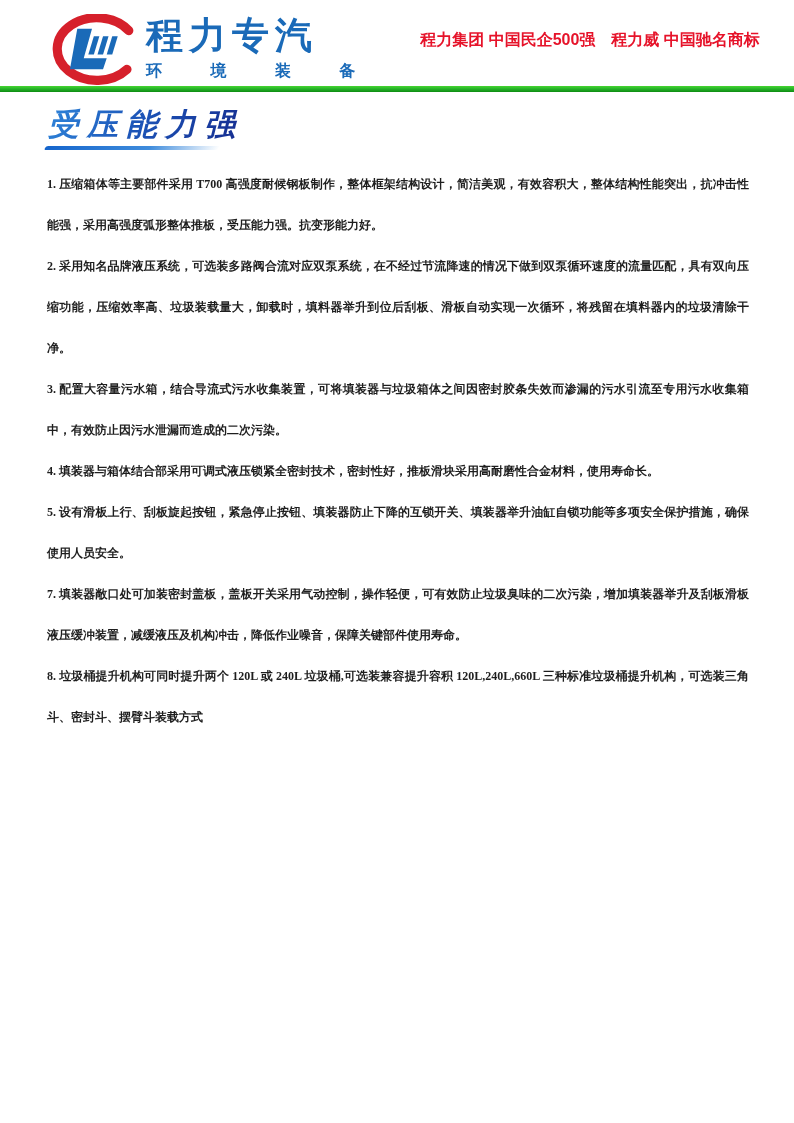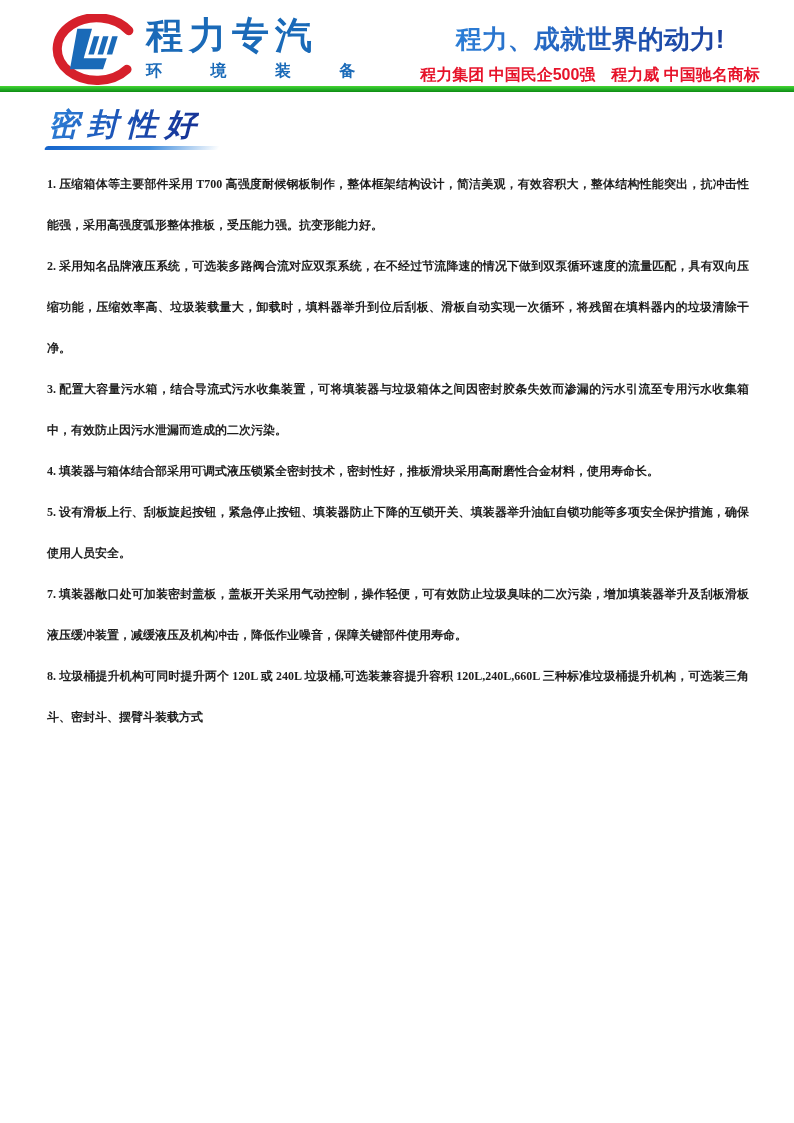--- a/index.html
+++ b/index.html
@@ -104,28 +104,27 @@
         <path d="M 52 24 L 58 24 L 52 44 L 46 44 Z" fill="#1a6ab8"></path>
         <path d="M 62 24 L 68 24 L 62 44 L 56 44 Z" fill="#1a6ab8"></path>
         <path d="M 72 24 L 78 24 L 72 44 L 66 44 Z" fill="#1a6ab8"></path>
       </svg>
       <div class="logo-text">
         <div class="brand-name">程力专汽</div>
         <div class="brand-sub">环 境 装 备</div>
       </div>
     </div>
     <div class="header-right">
-      <div class="tagline">程力、成就世界的动力!</div>
       <div class="credentials">程力集团 中国民企500强　程力威 中国驰名商标</div>
     </div>
   </header>
 
   <div class="green-divider"></div>
 
-  <h1 class="page-title">密封性好</h1>
+  <h1 class="page-title">受压能力强</h1>
   <div class="title-underline"></div>
 
   <main class="feature-list">
     <p>1. 压缩箱体等主要部件采用 T700 高强度耐候钢板制作，整体框架结构设计，简洁美观，有效容积大，整体结构性能突出，抗冲击性能强，采用高强度弧形整体推板，受压能力强。抗变形能力好。</p>
     <p>2. 采用知名品牌液压系统，可选装多路阀合流对应双泵系统，在不经过节流降速的情况下做到双泵循环速度的流量匹配，具有双向压缩功能，压缩效率高、垃圾装载量大，卸载时，填料器举升到位后刮板、滑板自动实现一次循环，将残留在填料器内的垃圾清除干净。</p>
     <p>3. 配置大容量污水箱，结合导流式污水收集装置，可将填装器与垃圾箱体之间因密封胶条失效而渗漏的污水引流至专用污水收集箱中，有效防止因污水泄漏而造成的二次污染。</p>
     <p>4. 填装器与箱体结合部采用可调式液压锁紧全密封技术，密封性好，推板滑块采用高耐磨性合金材料，使用寿命长。</p>
     <p>5. 设有滑板上行、刮板旋起按钮，紧急停止按钮、填装器防止下降的互锁开关、填装器举升油缸自锁功能等多项安全保护措施，确保使用人员安全。</p>
     <p>7. 填装器敞口处可加装密封盖板，盖板开关采用气动控制，操作轻便，可有效防止垃圾臭味的二次污染，增加填装器举升及刮板滑板液压缓冲装置，减缓液压及机构冲击，降低作业噪音，保障关键部件使用寿命。</p>
     <p>8. 垃圾桶提升机构可同时提升两个 120L 或 240L 垃圾桶,可选装兼容提升容积 120L,240L,660L 三种标准垃圾桶提升机构，可选装三角斗、密封斗、摆臂斗装载方式</p>

